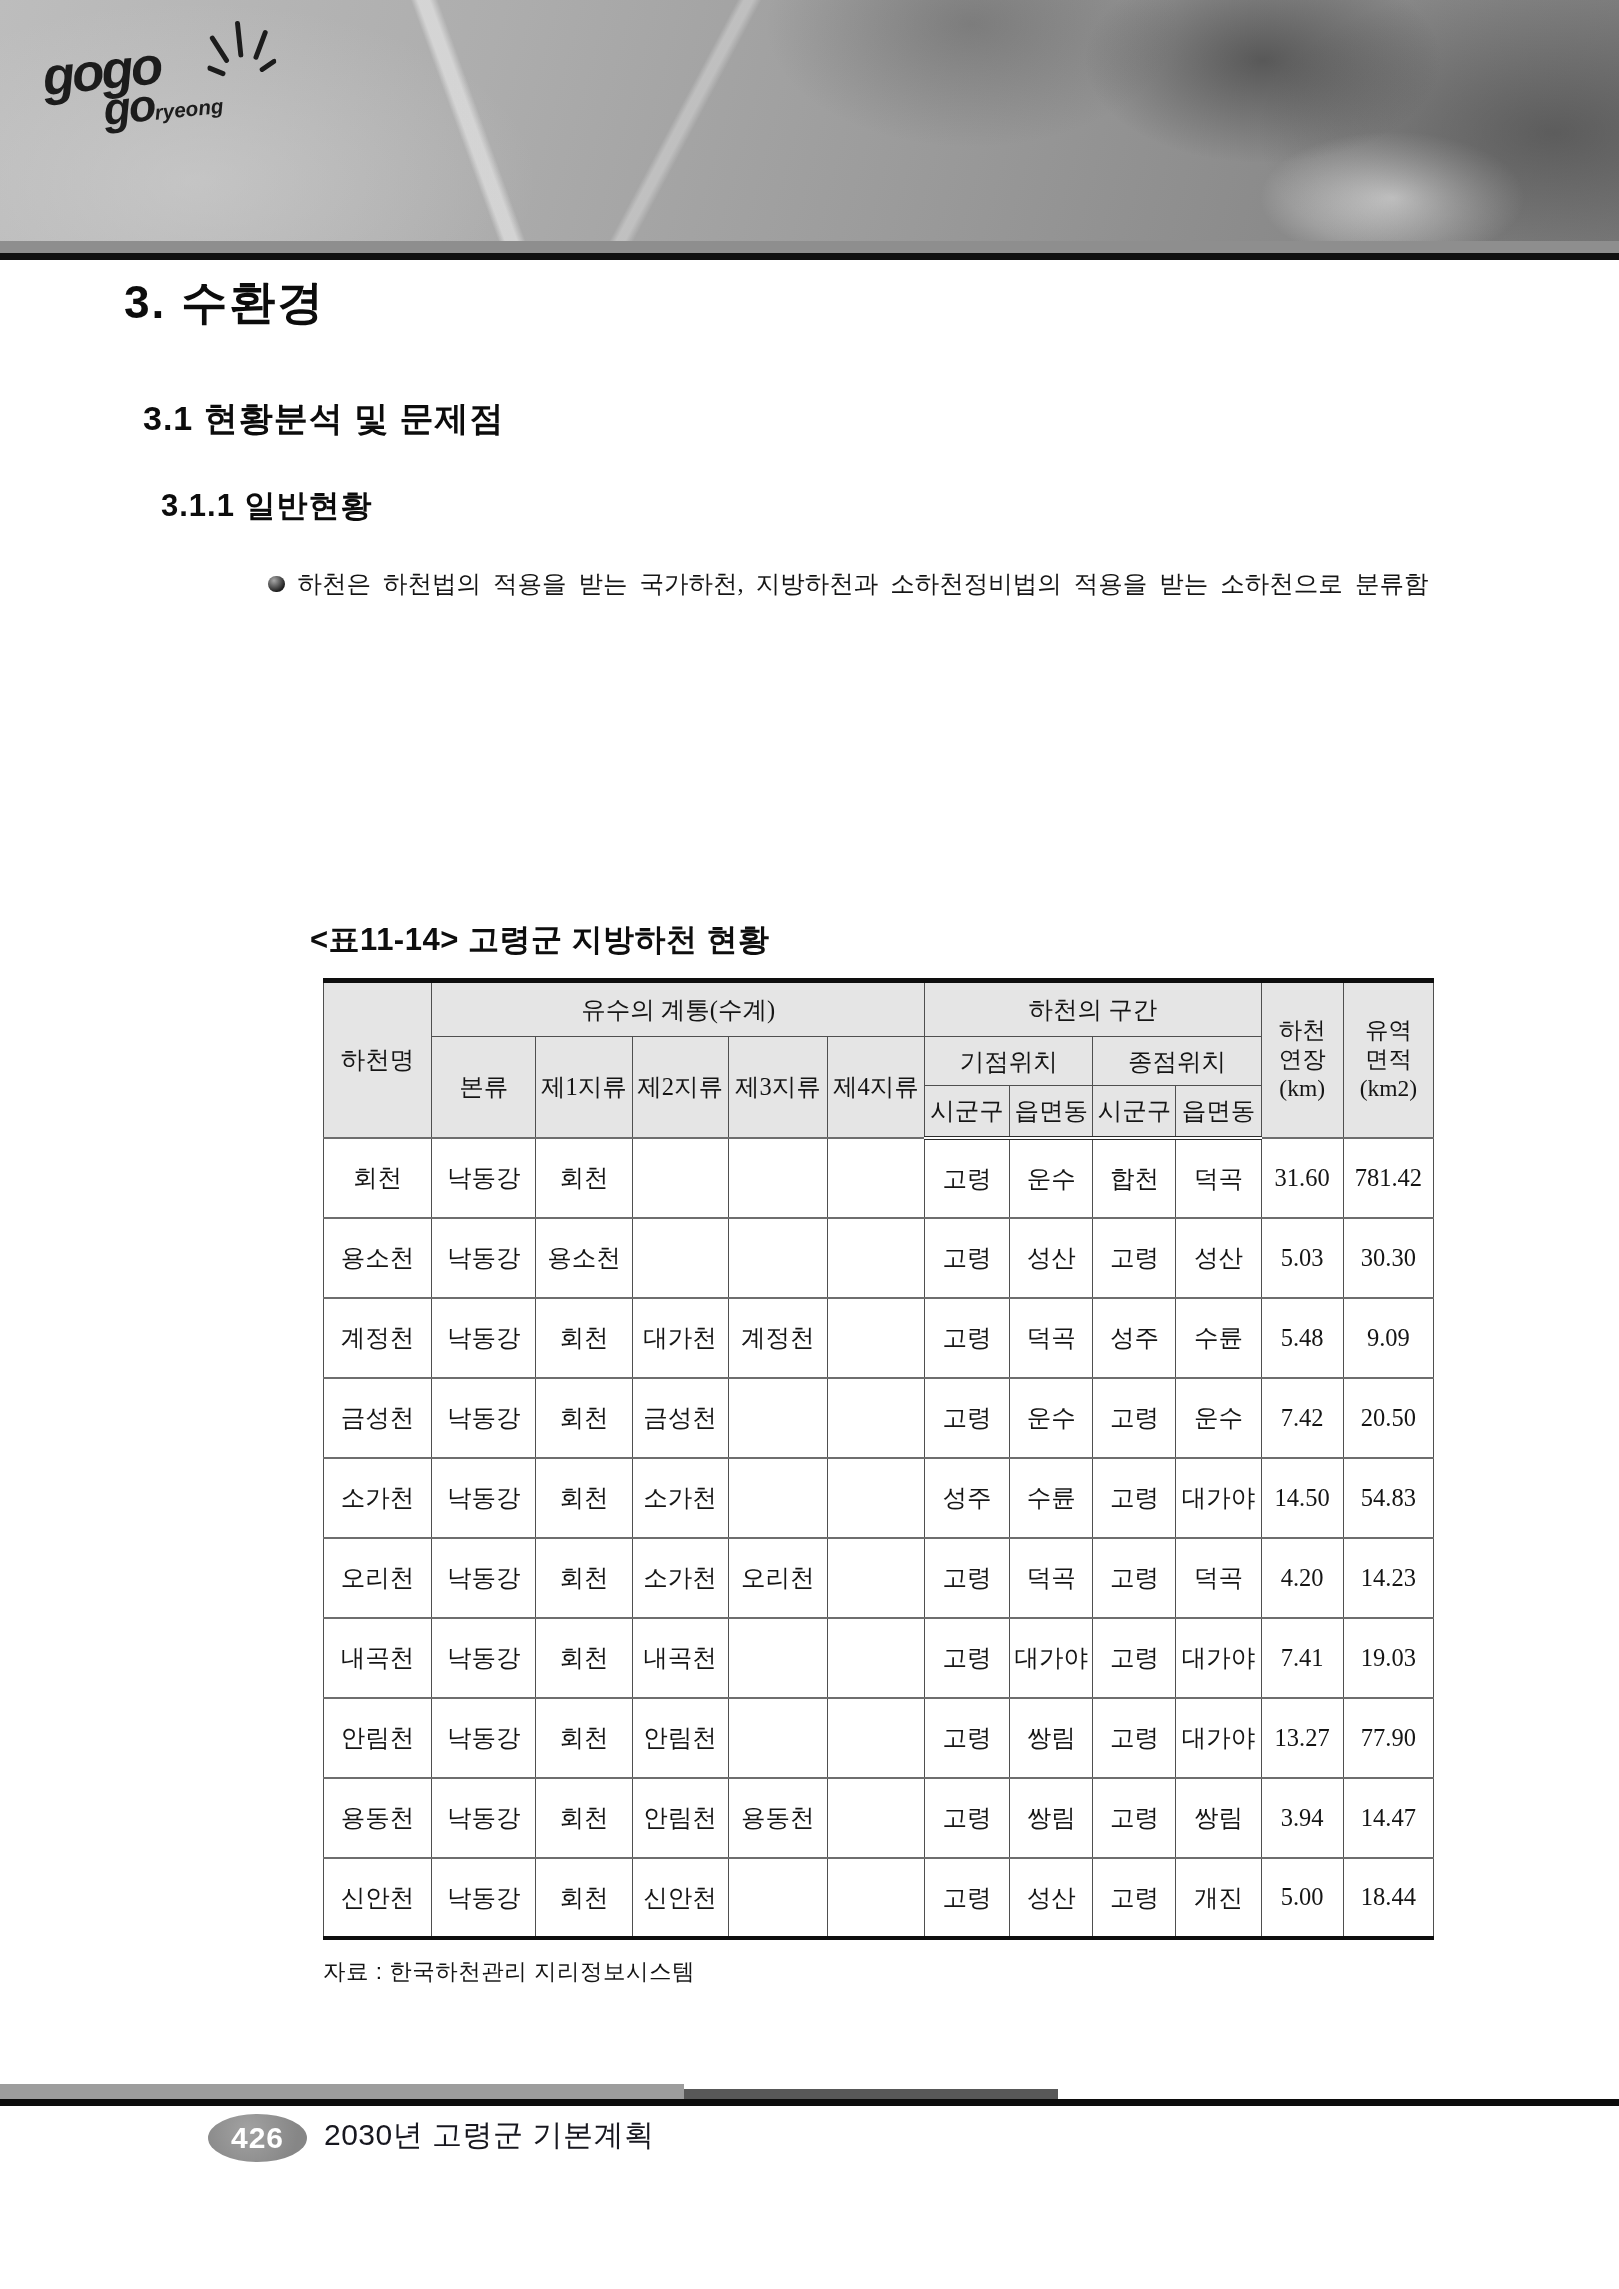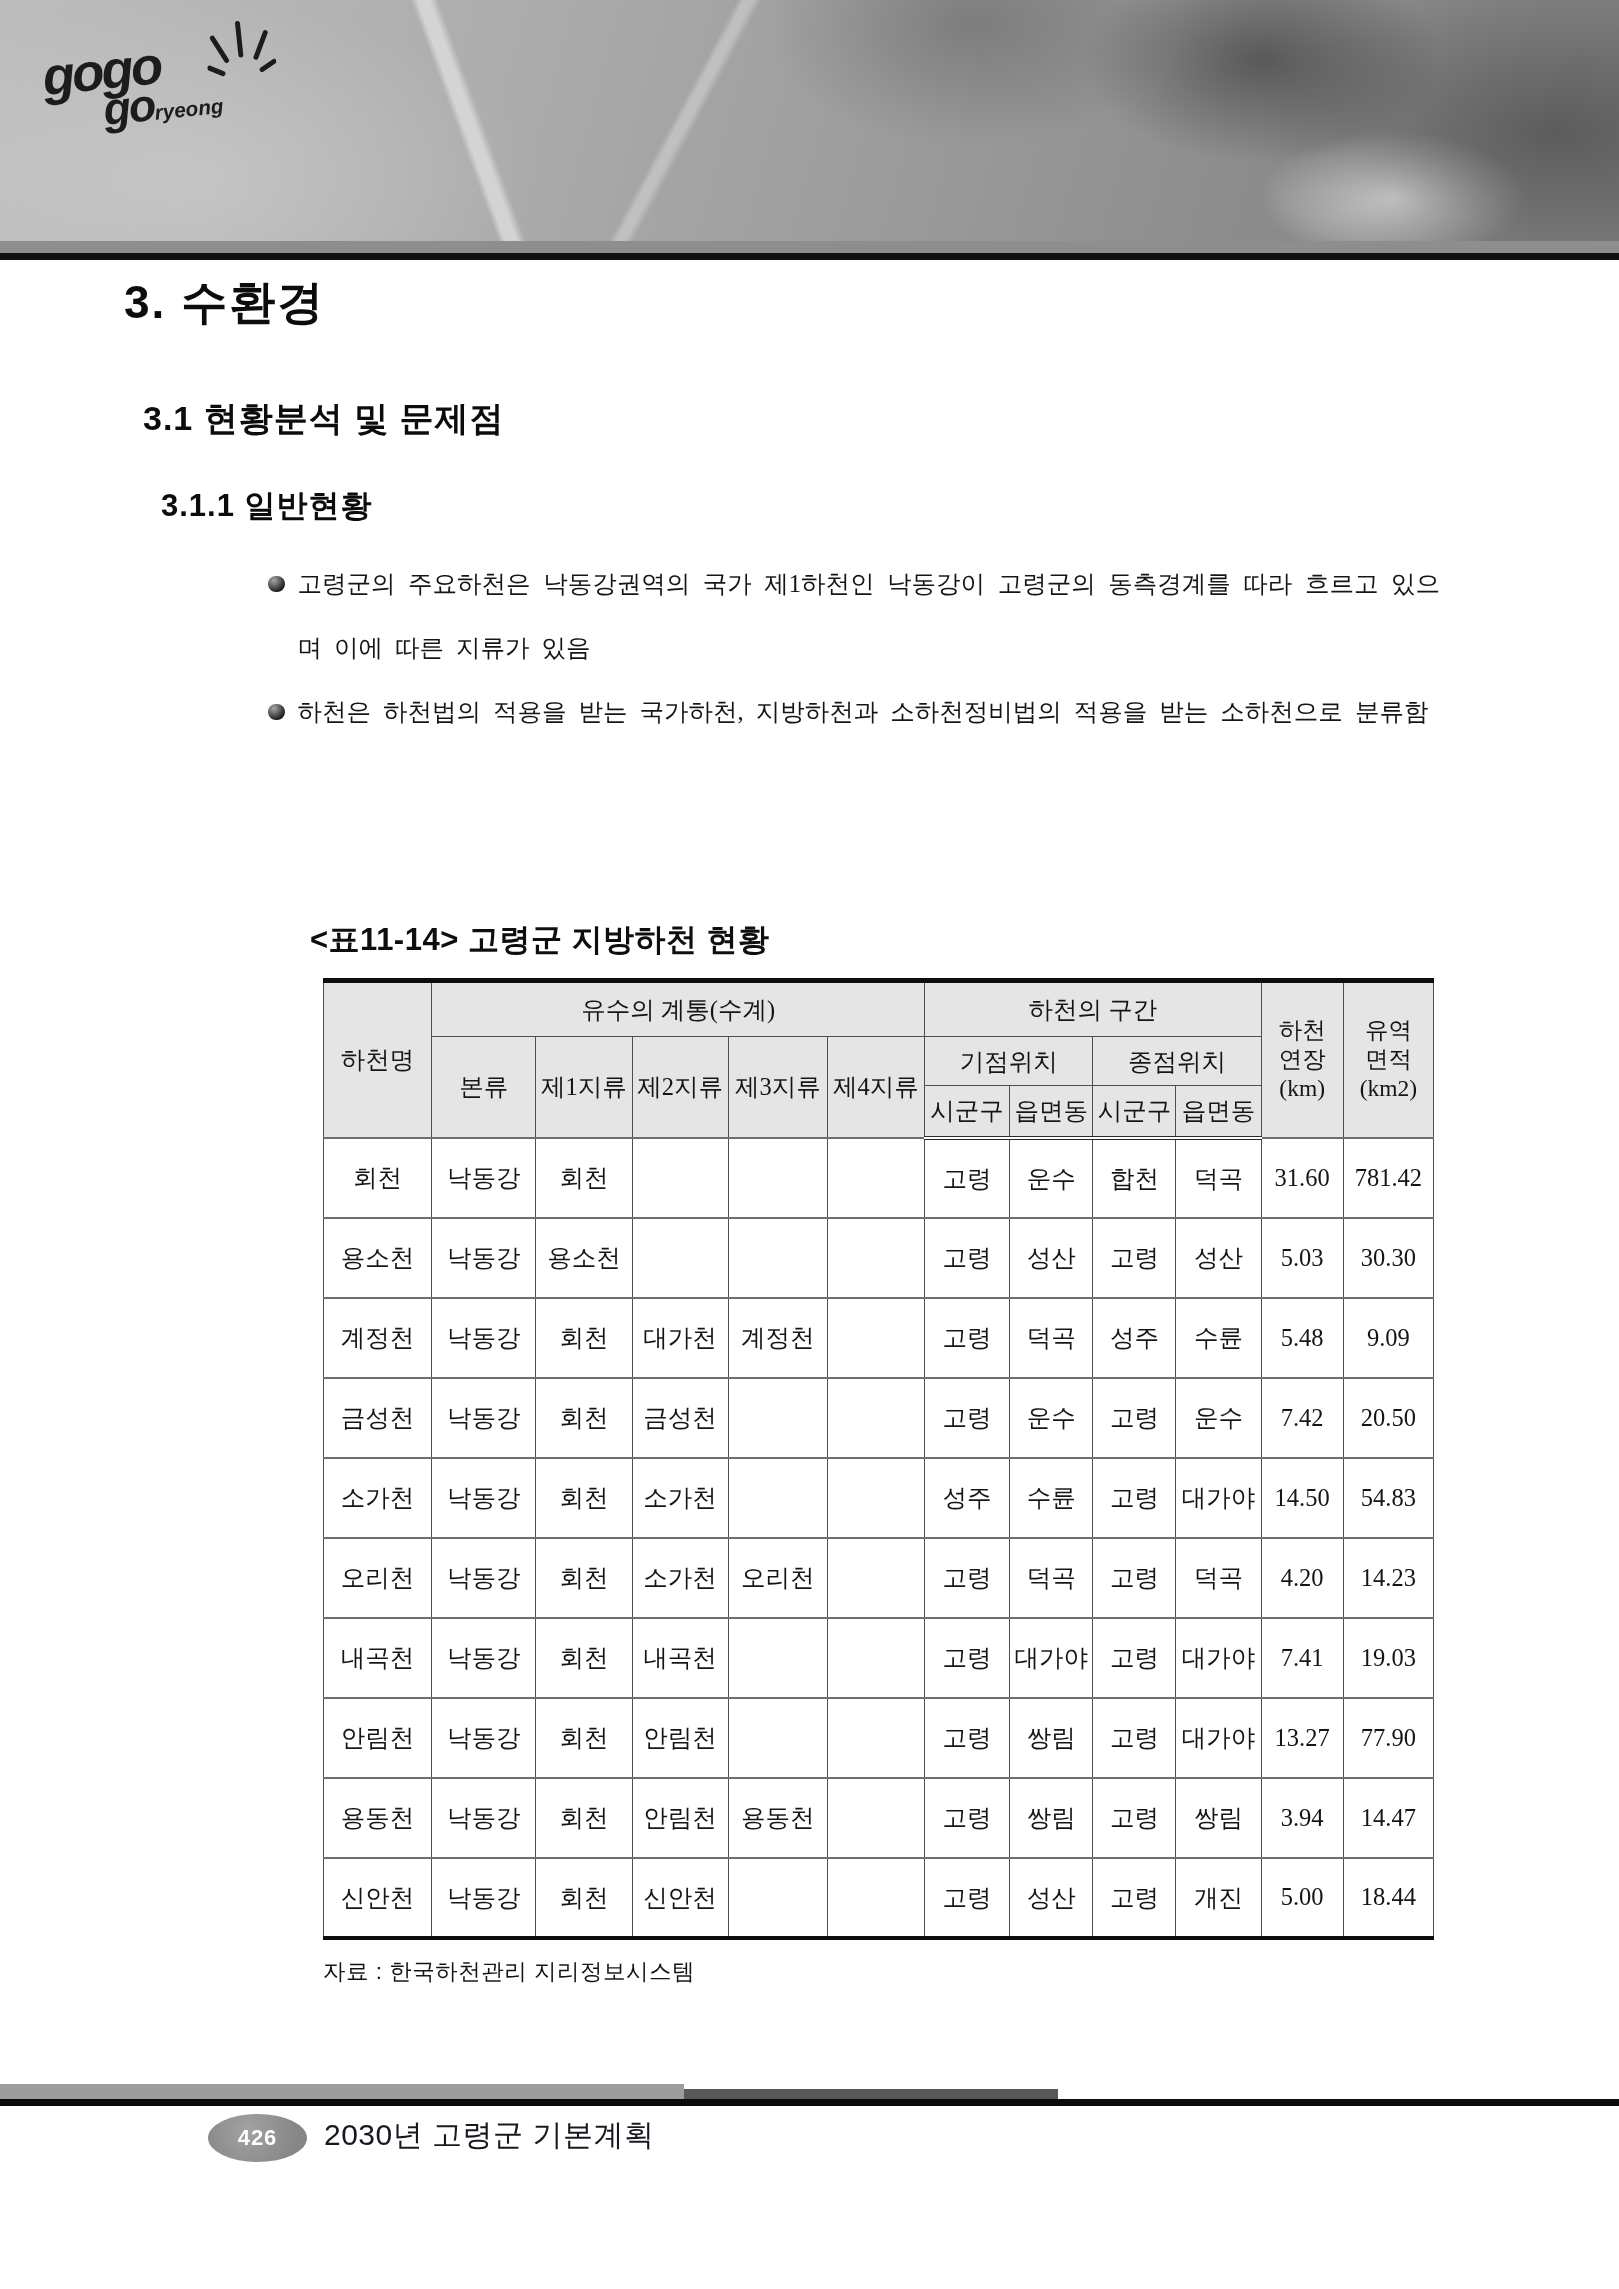--- a/index.html
+++ b/index.html
@@ -88,21 +88,21 @@
 
   .table-source { position: absolute; left: 323px; top: 1956px; font-size: 22.5px; color: #141414; letter-spacing: 0.5px; }
 
   
   .footer-bar-light { position: absolute; left: 0; top: 2084px; width: 684px; height: 15.7px; background: #9d9d9d; }
   .footer-bar-dark  { position: absolute; left: 684px; top: 2089px; width: 374px; height: 10.8px; background: #585858; }
   .footer-line      { position: absolute; left: 0; top: 2099px; width: 1619px; height: 6.9px; background: #0c0c0c; }
   .page-badge {
     position: absolute; left: 208px; top: 2114px; width: 99px; height: 48px; border-radius: 50%;
     background: radial-gradient(circle at 40% 35%, #a2a2a2, #868686 75%);
-    color: #ffffff; font-size: 22px; font-weight: bold; text-align: center; line-height: 48px; letter-spacing: 1px;
+    color: #ffffff; font-size: 30px; font-weight: bold; text-align: center; line-height: 48px; letter-spacing: 1px;
   }
   .footer-text { position: absolute; left: 324px; top: 2115px; font-size: 30px; font-weight: normal; color: #17171f; letter-spacing: 0.5px; }
 </style>
 </head>
 <body>
 
 <div class="page">
 
   <div class="banner"></div>
   <div class="banner-strip"></div>
@@ -120,24 +120,20 @@
     </svg>
     <div class="logo-line1">gogo</div>
     <div class="logo-line2"><span>go</span><span class="logo-sub">ryeong</span></div>
   </div>
 
   <div class="title">3. 수환경</div>
   <div class="section">3.1 현황분석 및 문제점</div>
   <div class="subsection">3.1.1 일반현황</div>
 
   <div class="bullets">
-    <div class="bullet-item">
-      <span class="bullet-dot"></span>
-      <p>고령군의 주요하천은 낙동강권역의 국가 제1하천인 낙동강이 고령군의 동측경계를 따라 흐르고 있으며 이에 따른 지류가 있음</p>
-    </div>
     <div class="bullet-item">
       <span class="bullet-dot"></span>
       <p>하천은 하천법의 적용을 받는 국가하천, 지방하천과 소하천정비법의 적용을 받는 소하천으로 분류함</p>
     </div>
   </div>
 
   <div class="table-caption">&lt;표11-14&gt; 고령군 지방하천 현황</div>
 
   <table class="river-table">
     <colgroup>

